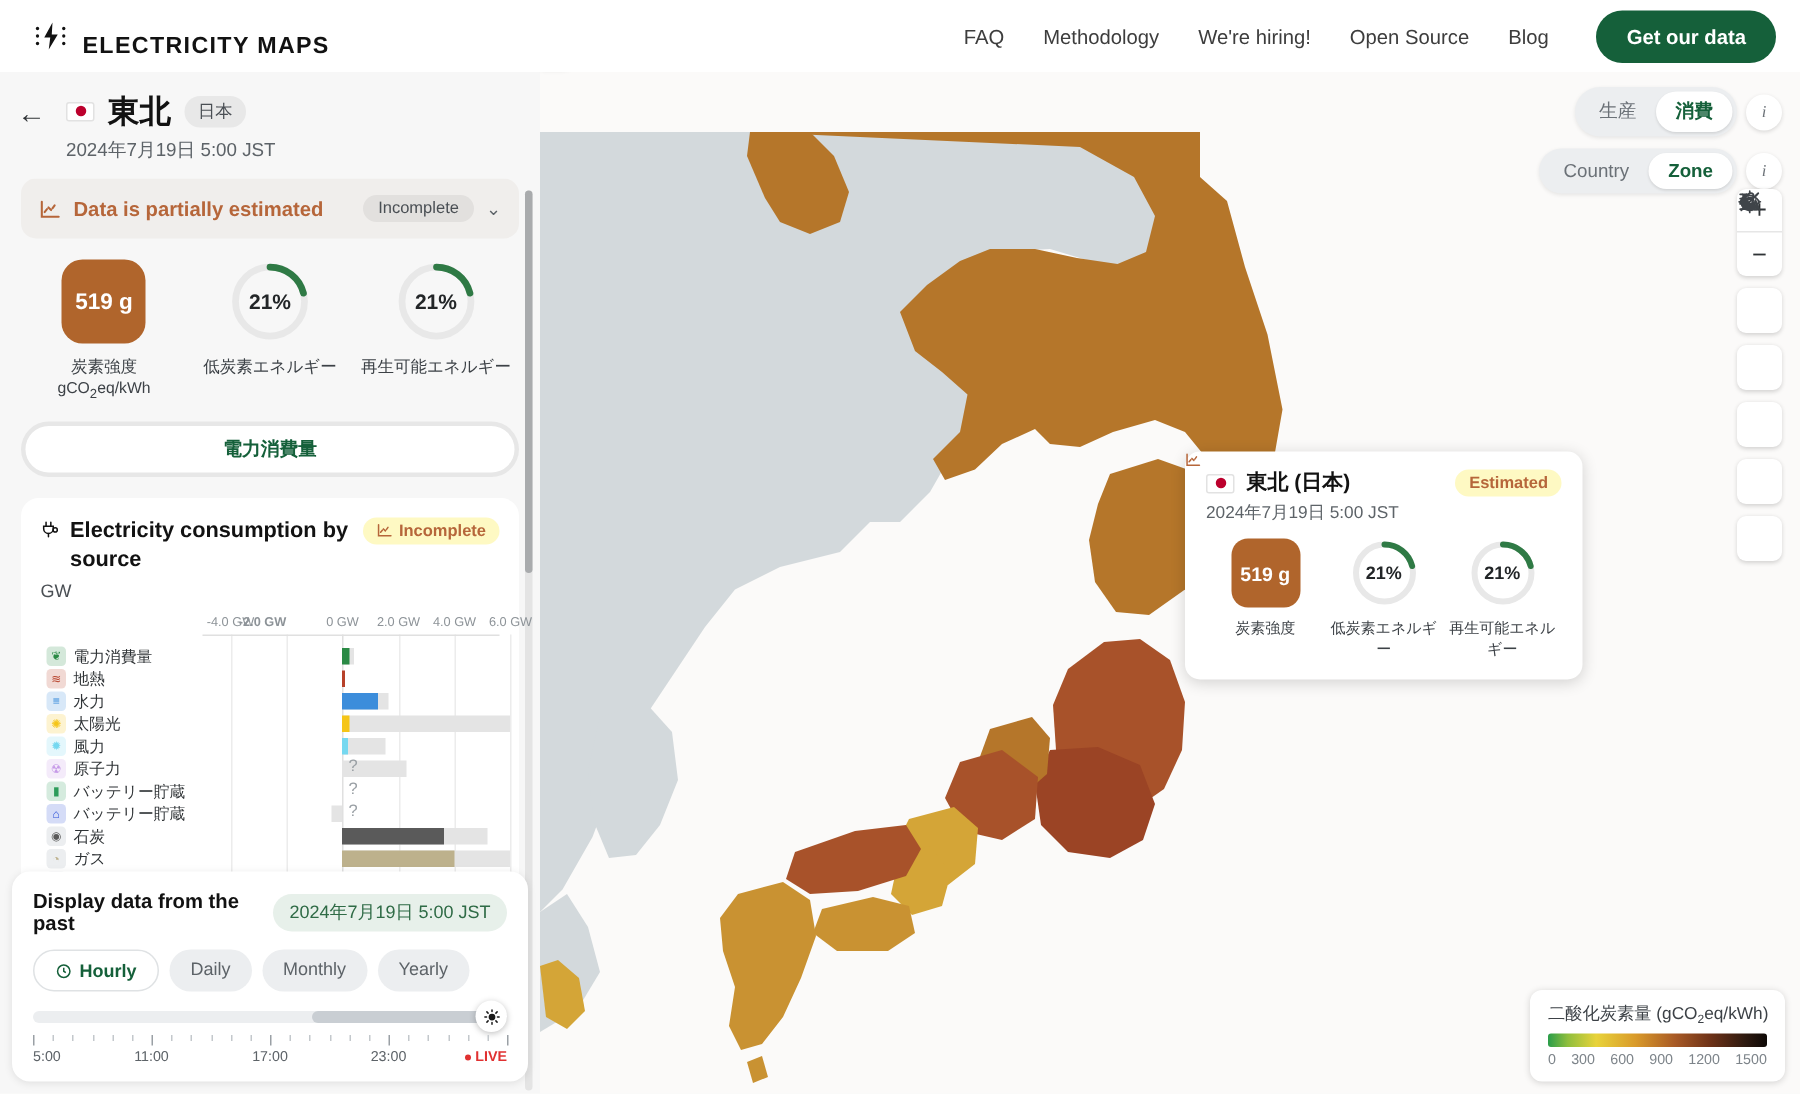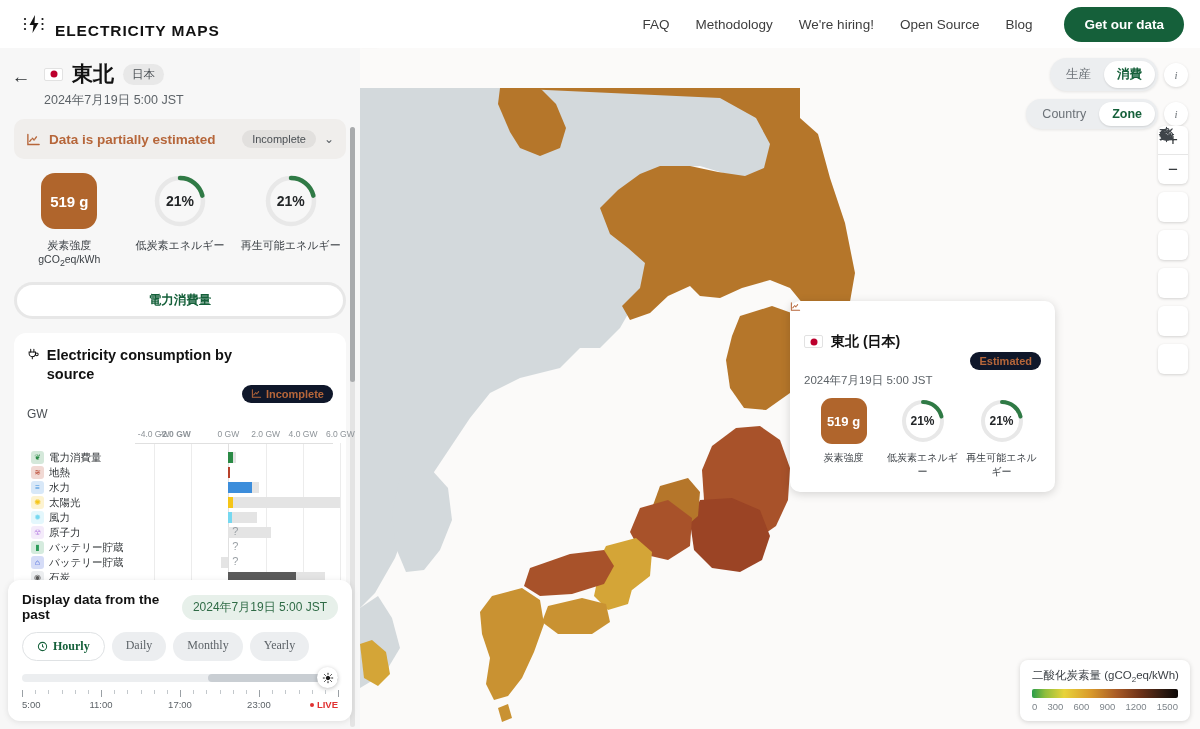--- a/index.html
+++ b/index.html
@@ -119,22 +119,22 @@
 
   .seg-tabs { display: flex; background: #e7e7e7; border-radius: 20px; padding: 3px; margin-bottom: 14px; }
   .seg-tab { flex: 1; text-align: center; font-size: 12.5px; padding: 7px 0; border-radius: 17px; color: #6b7177; cursor: pointer; }
   .seg-tab.active { background: #fff; color: #15603a; font-weight: 700; }
 
   .card { background: #fff; border-radius: 12px; padding: 13px 13px 8px; }
   .card-head { display: flex; align-items: flex-start; gap: 7px; }
   .card-title { font-size: 14.5px; font-weight: 700; color: #121212; line-height: 1.3; max-width: 190px; }
   .chip-est {
     margin-left: auto; font-size: 11px; font-weight: 700; color: #b6663a;
-    background: #0f172a; border-radius: 11px; padding: 3px 9px;
-    display: flex; align-items: flex-start; gap: 4px; white-space: nowrap; margin-top: 39px;
+    background: #fef9c3; border-radius: 11px; padding: 3px 9px;
+    display: flex; align-items: flex-start; gap: 4px; white-space: nowrap;
   }
   .card-unit { font-size: 12px; color: #4a4f54; margin-top: 4px; }
 
   .chart { position: relative; margin-top: 8px; height: 232px; }
   .axis-labels { position: relative; height: 12px; }
   .axis-lab { position: absolute; font-size: 8.5px; color: #8d9398; transform: translateX(-50%); white-space: nowrap; }
   .plot { position: absolute; left: 0; right: 0; top: 14px; bottom: 0; }
   .gridline { position: absolute; top: 0; bottom: 0; width: 1px; background: #ececec; }
   .gridline.axis0 { background: #e0e0e0; }
   .rowline { position: absolute; left: 108px; right: 0; top: 0; height: 1px; background: #e0e0e0; }
@@ -150,21 +150,21 @@
   .dot { position: absolute; left: 7px; top: 4px; width: 7px; height: 7px; border-radius: 50%; background: #e03131; }
 
   
   .time-card {
     position: absolute; left: 8px; bottom: 8px; width: 344px; background: #fff;
     border-radius: 12px; padding: 12px 14px 10px; box-shadow: 0 1px 6px rgba(0,0,0,.10); z-index: 45;
   }
   .time-head { display: flex; align-items: center; gap: 10px; }
   .time-head-title { font-size: 13.5px; font-weight: 700; color: #121212; }
   .time-chip { font-size: 12px; color: #2f6b46; background: #e7f0ea; border-radius: 13px; padding: 4px 11px; white-space: nowrap; }
-  .gran-tabs { display: flex; gap: 7px; margin-top: 10px; font-family: Liberation Serif, serif; }
+  .gran-tabs { display: flex; gap: 7px; margin-top: 10px; }
   .gran { font-size: 12px; color: #5d6368; background: #eceef0; border-radius: 16px; padding: 6px 14px; cursor: pointer; white-space: nowrap; }
   .gran.active { background: #fff; color: #15603a; font-weight: 700; border: 1px solid #dfe2e4; display: flex; align-items: center; gap: 5px; }
   .slider-wrap { position: relative; margin-top: 12px; height: 10px; }
   .slider-track { position: absolute; left: 0; right: 0; top: 1px; height: 8px; border-radius: 4px; background: #eceef0; }
   .slider-fill { position: absolute; left: 59%; right: 0; top: 1px; height: 8px; border-radius: 4px; background: #c9ced3; }
   .slider-knob {
     position: absolute; right: 0; top: -6px; width: 21px; height: 21px; border-radius: 50%;
     background: #fff; box-shadow: 0 1px 4px rgba(0,0,0,.25); display:flex;align-items:center;justify-content:center;
     cursor: pointer;
   }

